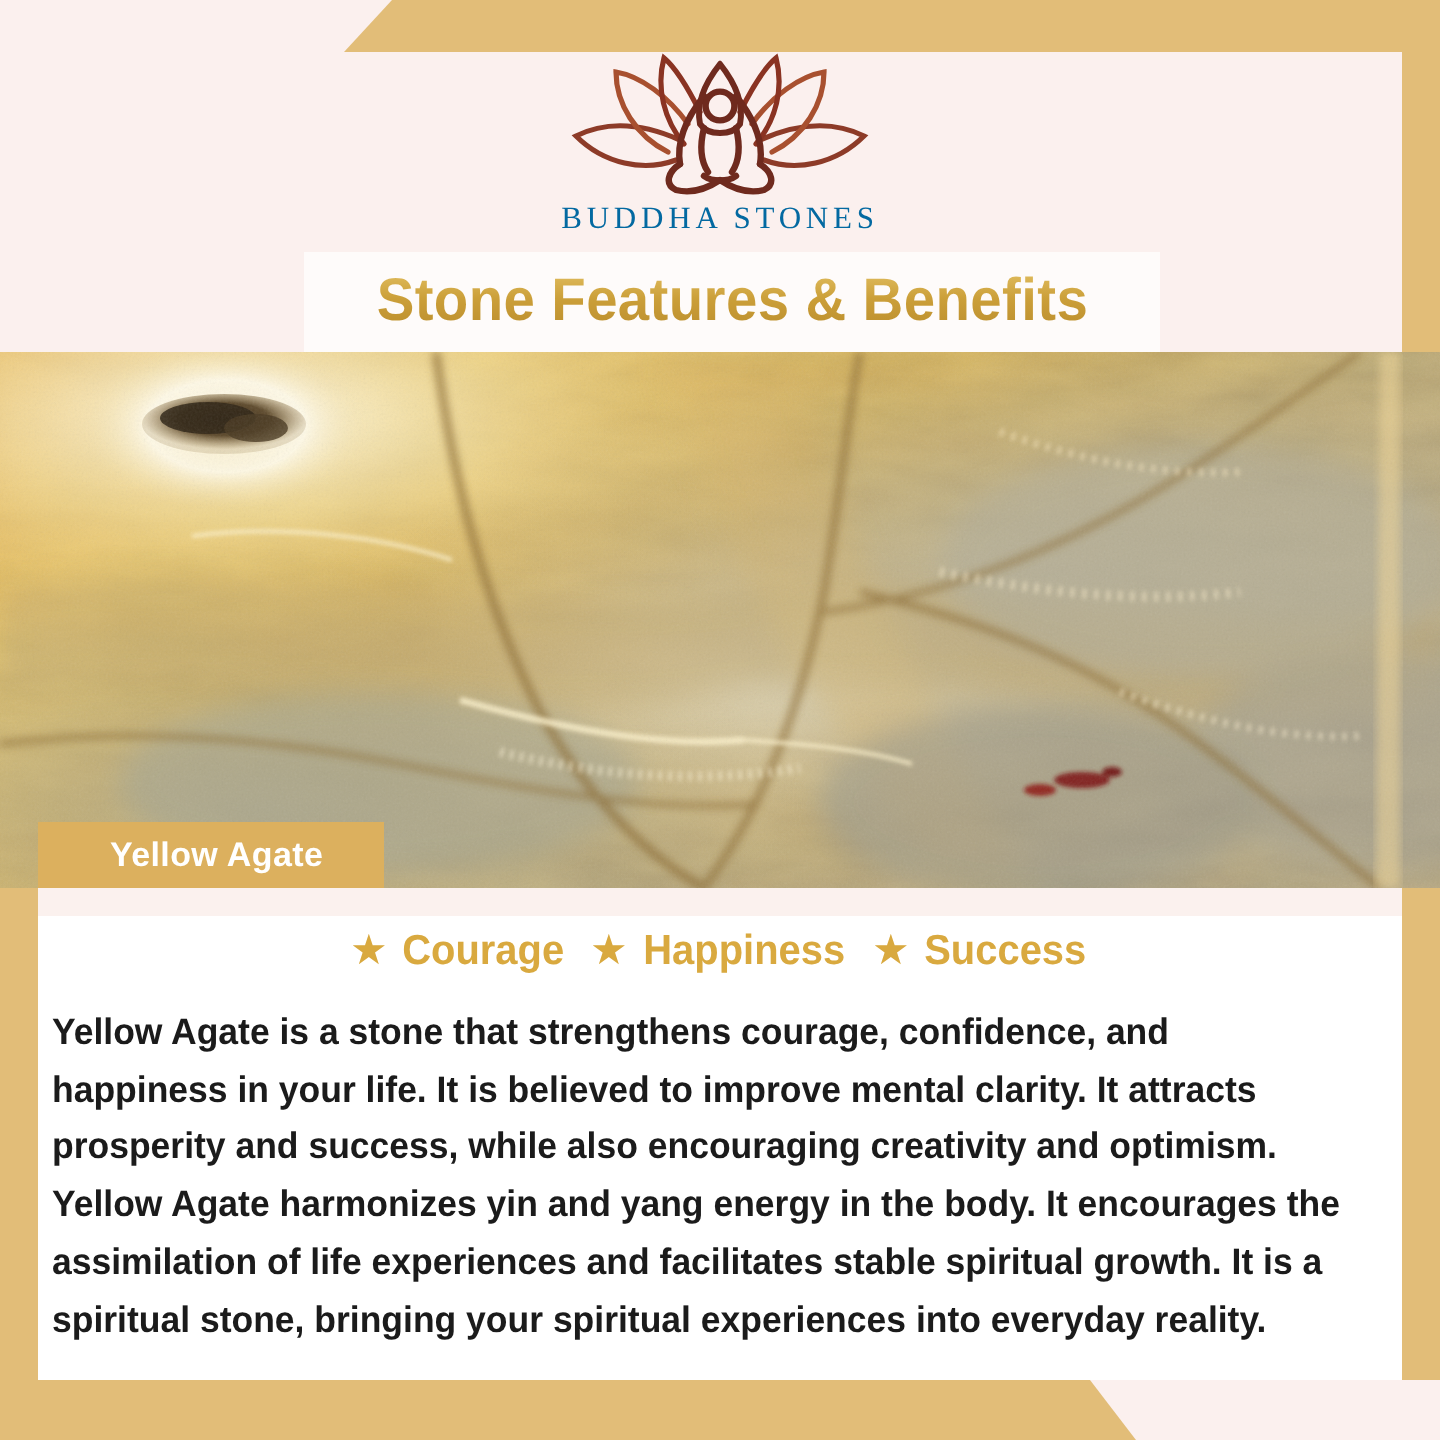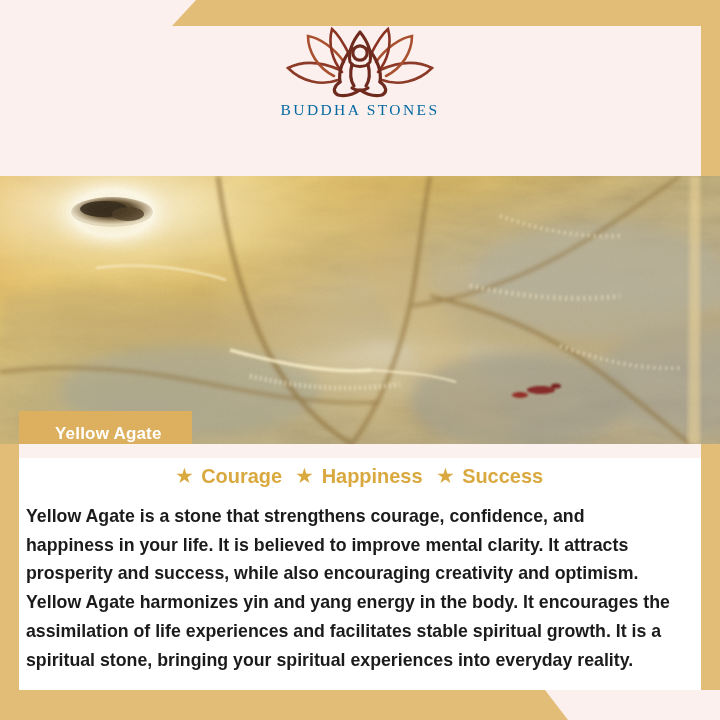--- a/index.html
+++ b/index.html
@@ -132,21 +132,21 @@
   }
   .photo svg { display: block; }
 
   .photo-label {
     position: absolute;
     left: 19px;
     bottom: 0px;
     height: 33px;
     padding: 0 30px 0 36px;
     display: flex;
-    align-items: flex-end;
+    align-items: center;
     background: #dcb05e;
     z-index: 5;
   }
   .photo-label span {
     font-family: "Liberation Sans", sans-serif;
     font-weight: bold;
     font-size: 17px;
     color: #ffffff;
     letter-spacing: 0.2px;
     white-space: nowrap;
@@ -258,20 +258,23 @@
 
           <path d="M58 56 C52 60, 50 66, 56 69 C64 71, 72 68, 78 64 C84 68, 92 71, 100 69 C106 66, 104 60, 98 56"></path>
 
           <path d="M70 62 C74 65, 82 65, 86 62"></path>
         </g>
       </svg>
       <span class="logo-word">BUDDHA STONES</span>
     </div>
   </div>
 
+  <div class="title-box">
+    <span class="title-text">Stone Features &amp; Benefits</span>
+  </div>
 
   <div class="photo">
     <svg width="720" height="268" viewBox="0 0 720 268" preserveAspectRatio="none">
       <defs>
         <linearGradient id="baseG" x1="0" y1="0" x2="1" y2="1">
           <stop offset="0%" stop-color="#e8a63c"></stop>
           <stop offset="18%" stop-color="#e8bb55"></stop>
           <stop offset="38%" stop-color="#d5a646"></stop>
           <stop offset="58%" stop-color="#bfa262"></stop>
           <stop offset="78%" stop-color="#ad9a74"></stop>

